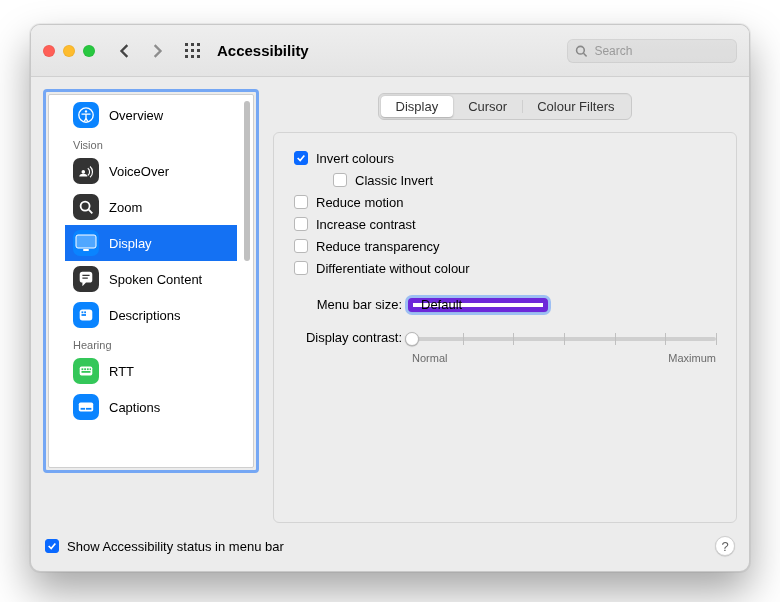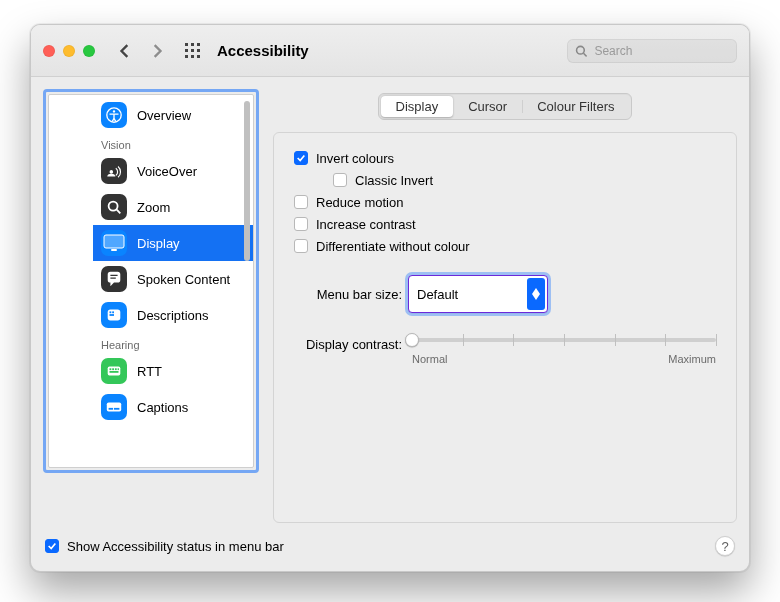--- a/index.html
+++ b/index.html
@@ -89,21 +89,21 @@
     background: var(--sidebar-bg);
     height: 100%;
     border: 1px solid #cfcfcf;
     border-radius: 2px;
     overflow: hidden;
   }
   .sb-scroll { position: absolute; right: 3px; top: 6px; bottom: 6px; width: 6px; }
   .sb-track { position: absolute; inset: 0; background: transparent; }
   .sb-thumb { position: absolute; left: 0; right: 0; top: 0; height: 160px; background: #c0c0c0; border-radius: 3px; }
 
-  .sb-list { padding: 2px 0; margin-left: 44px; }
+  .sb-list { padding: 2px 16px; }
   .sb-section {
     padding: 6px 8px 2px; font-size: 11px; color: var(--muted);
     font-weight: 500;
   }
   .sb-item {
     display: flex; align-items: center; height: 36px;
     padding: 0 8px; gap: 10px; cursor: default;
   }
   .sb-item.selected { background: var(--selection); color: #fff; }
   .sb-item .icon {
@@ -167,46 +167,46 @@
   }
   .ck svg { width: 10px; height: 10px; color: #fff; }
 
   .form-row {
     margin-top: 18px;
     display: flex; align-items: center; gap: 6px;
   }
   .form-row .label { min-width: 108px; text-align: right; }
   .popup {
     position: relative;
-    height: 38px;
+    height: 14px;
     min-width: 140px;
     border-radius: 4px;
     display: flex; align-items: center;
     padding: 0 26px 0 8px;
     background: #ffffff;
-    border: 1px solid #6d28d9;
+    border: 5px solid #6d28d9;
     box-shadow: 0 0 0 3px rgba(10,105,255,0.35), 0 0.5px 0 rgba(0,0,0,0.1);
   }
   .popup .arrows {
     position: absolute; right: 2px; top: 2px; bottom: 2px; width: 18px;
     background: #0a69ff; border-radius: 3px;
     display: flex; flex-direction: column; align-items: center; justify-content: center;
     color: #fff;
   }
   .popup .arrows svg { width: 8px; height: 6px; }
 
   .slider-block { margin-top: 16px; }
   .slider {
     margin-top: 4px;
     display: flex; align-items: center;
     height: 22px;
     position: relative;
     margin-left: 118px;   
   }
-  .slider .label { position: absolute; left: -118px; width: 108px; text-align: right; top: 8px; }
+  .slider .label { position: absolute; left: -118px; width: 108px; text-align: right; top: 2px; }
   .slider-track {
     flex: 1; height: 4px; background: #cfcfcf; border-radius: 2px; position: relative;
   }
   .slider-track .tick { position: absolute; top: -4px; width: 1px; height: 12px; background: #c0c0c0; }
   .slider-knob {
     position: absolute; top: 50%; transform: translate(-50%,-50%);
     width: 14px; height: 14px; border-radius: 50%;
     background: #ffffff; border: 1px solid #b8b8b8;
     box-shadow: 0 0.5px 1px rgba(0,0,0,0.3);
   }
@@ -408,20 +408,24 @@
         <div class="ck-row">
           <span class="ck"></span>
           <span>Reduce motion</span>
         </div>
         <div class="ck-row">
           <span class="ck"></span>
           <span>Increase contrast</span>
         </div>
         <div class="ck-row">
           <span class="ck"></span>
+          <span>Reduce transparency</span>
+        </div>
+        <div class="ck-row">
+          <span class="ck"></span>
           <span>Differentiate without colour</span>
         </div>
 
         <div class="form-row">
           <span class="label">Menu bar size:</span>
           <div class="popup">
             <span>Default</span>
             <span class="arrows">
               <svg viewBox="0 0 8 6">
                   <polygon points="4,0 8,6 0,6" fill="currentColor"></polygon>

